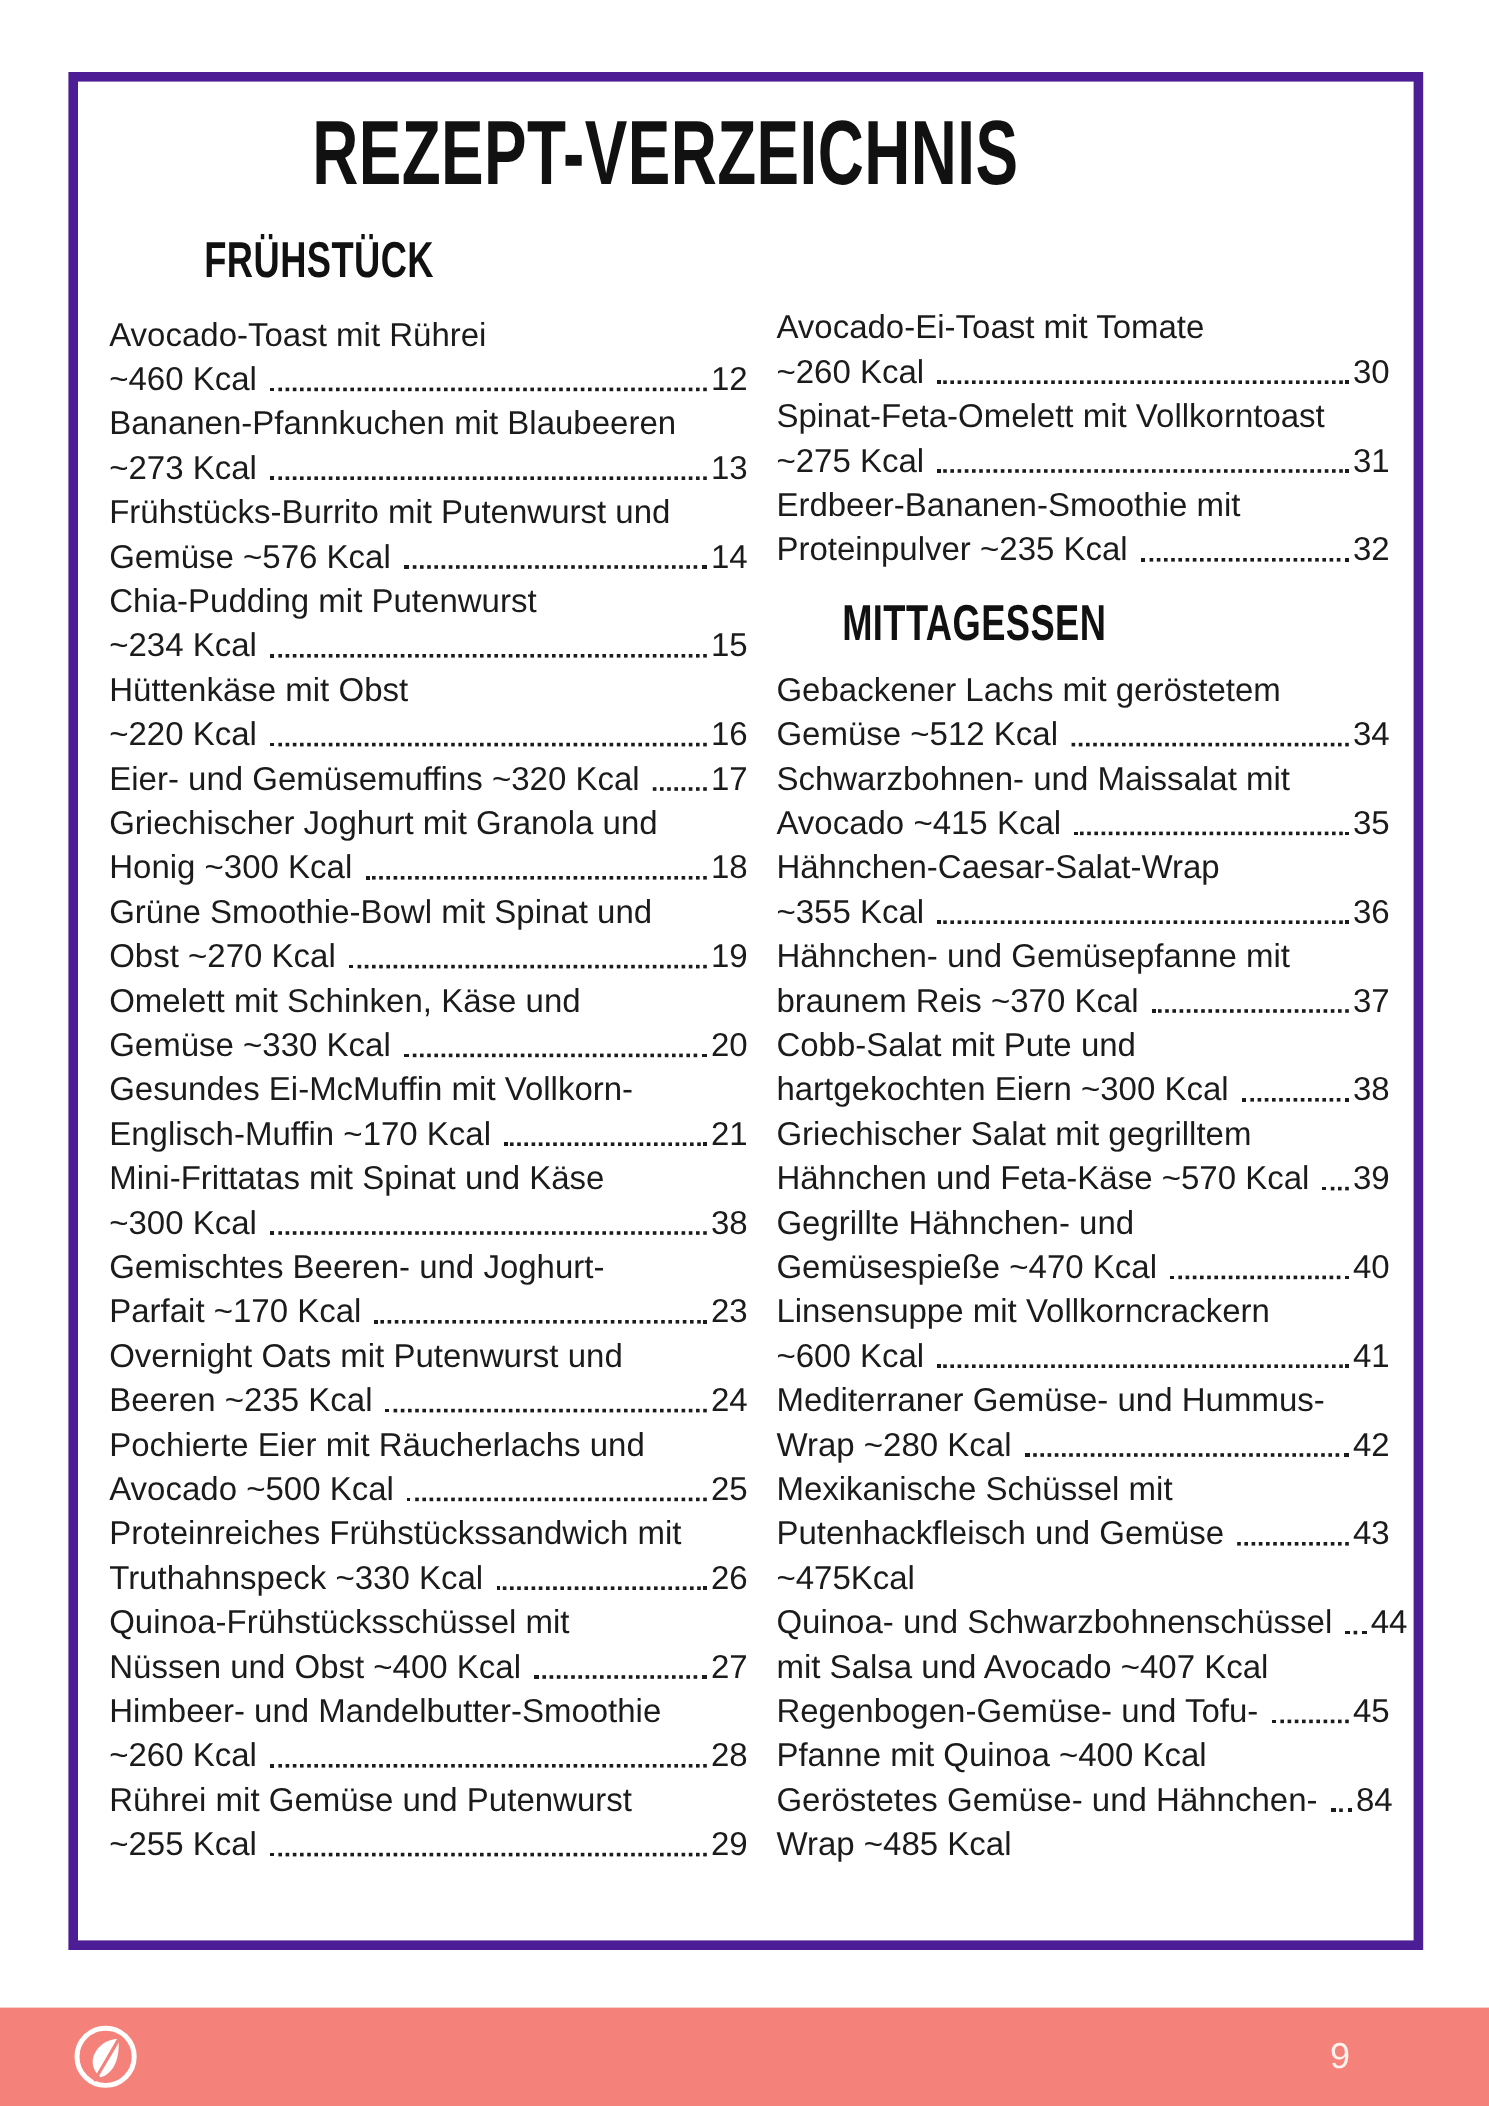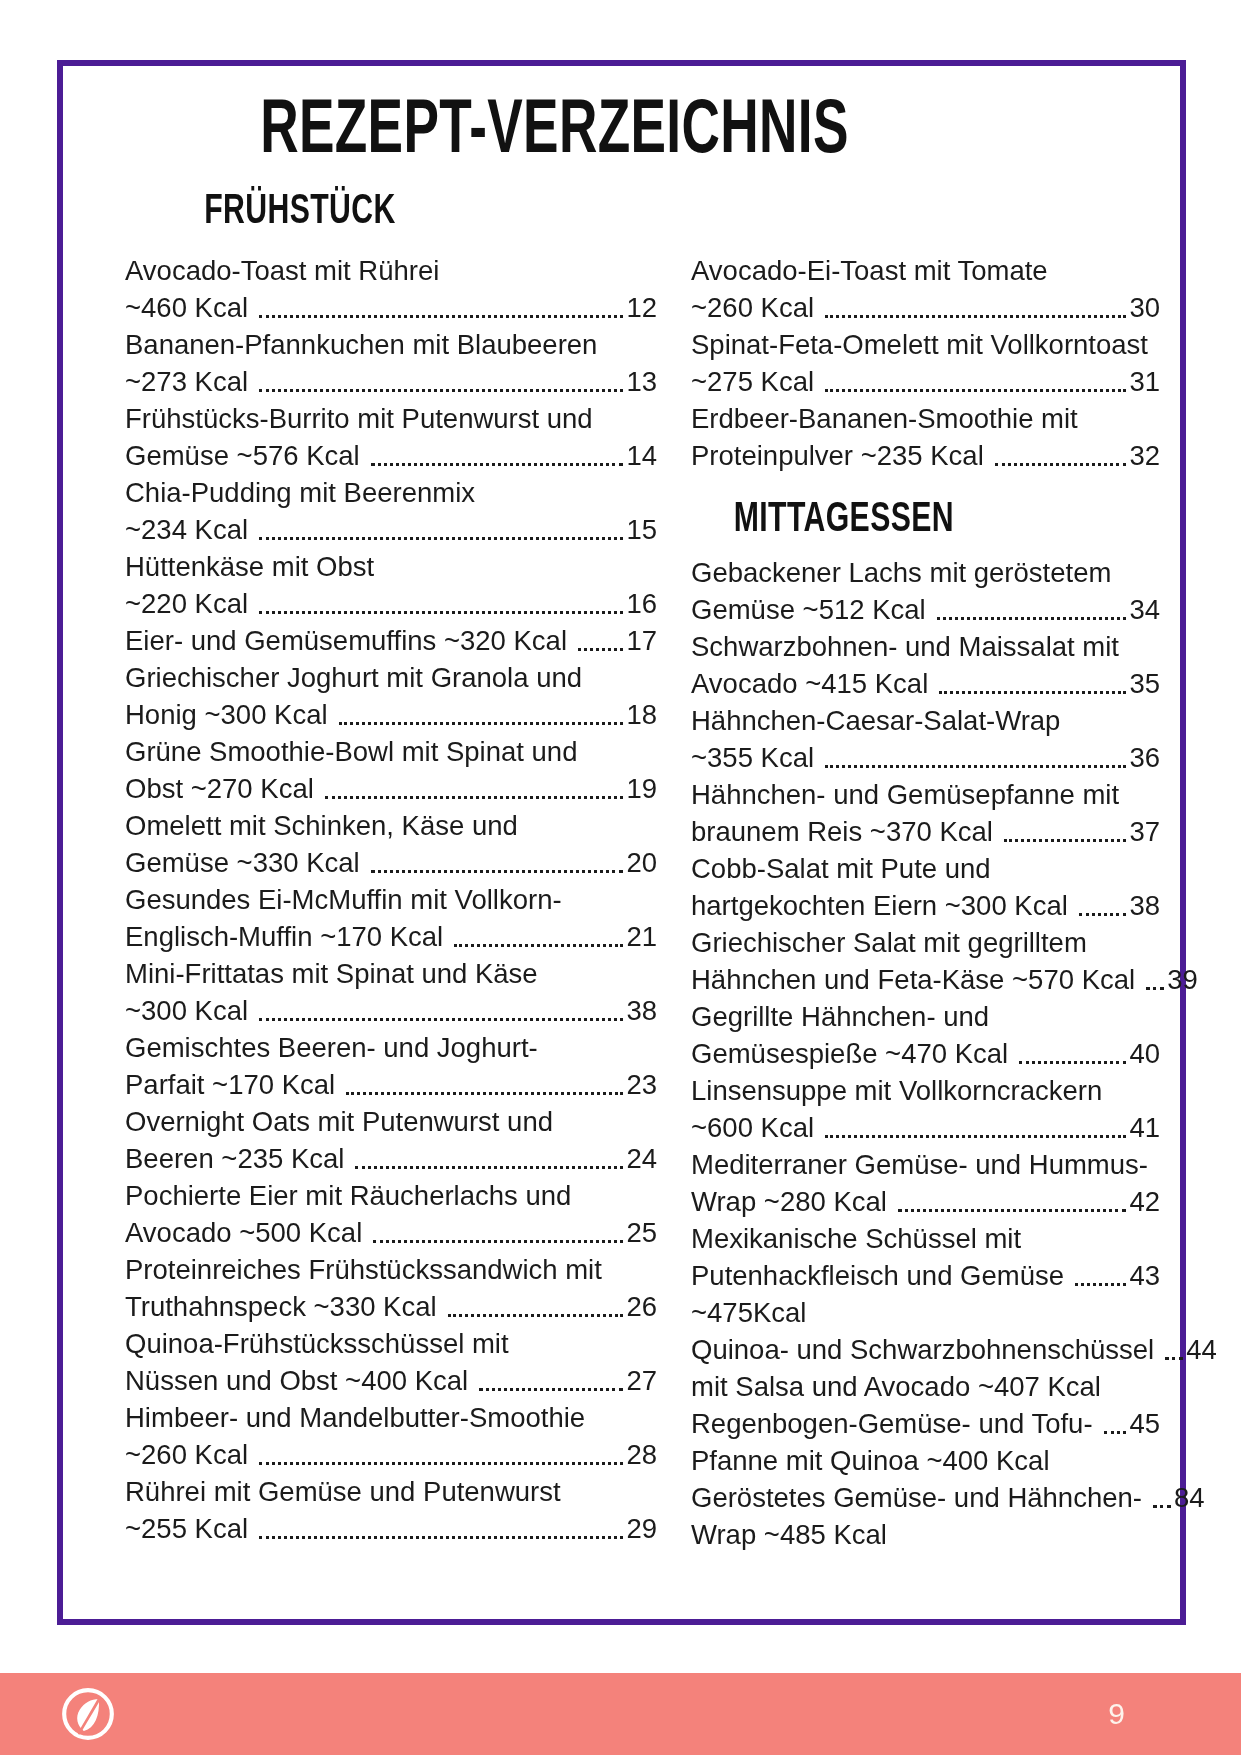--- a/index.html
+++ b/index.html
@@ -4,29 +4,29 @@
 <style>
   html,body{margin:0;padding:0;}
   body{
     width:1241px;height:1755px;position:relative;
     background:#ffffff;color:#1b1b1b;
     font-family:"Liberation Sans",sans-serif;
     overflow:hidden;
   }
   .frame{
     position:absolute;left:57px;top:60px;width:1129px;height:1565px;
-    border:6px solid #4c1d95;box-sizing:border-box;
+    border:8px solid #4c1d95;box-sizing:border-box;
     padding:8px 20px 0 26px;
   }
   .doc-title{
     margin:8px 0 0;text-align:center;padding-right:140px;
     font-size:76px;line-height:88px;font-weight:700;color:#111;
   }
   .doc-title span{display:inline-block;transform:scaleX(0.70);white-space:nowrap;letter-spacing:0.5px;}
-  .columns{display:flex;gap:34px;margin-top:16px;align-items:flex-start;margin-left:36px;}
+  .columns{display:flex;gap:24px;margin-top:16px;align-items:flex-end;}
   .column{min-width:0;}
   .column-0{flex:0 0 532px;}
   .column-1{flex:1 1 auto;padding-top:66px;box-sizing:border-box;}
   .section-heading{
     text-align:center;font-weight:700;font-size:42px;line-height:46px;
     margin:20px 0 14px;padding-right:182px;color:#111;
   }
   .column .section-heading:first-child{margin-top:0;margin-bottom:20px;}
   .section-heading span{display:inline-block;transform:scaleX(0.72);white-space:nowrap;letter-spacing:0.5px;}
   .toc-entry{margin:0;}
@@ -84,21 +84,21 @@
             <span class="entry-text">Frühstücks-Burrito mit Putenwurst und</span>
           </div>
           <div class="entry-line">
             <span class="entry-text">Gemüse ~576 Kcal</span>
             <span class="dot-leader"></span>
             <span class="page-num">14</span>
           </div>
         </div>
         <div class="toc-entry">
           <div class="entry-line">
-            <span class="entry-text">Chia-Pudding mit Beerenmix</span>
+            <span class="entry-text">Chia-Pudding mit Putenwurst</span>
           </div>
           <div class="entry-line">
             <span class="entry-text">~234 Kcal</span>
             <span class="dot-leader"></span>
             <span class="page-num">15</span>
           </div>
         </div>
         <div class="toc-entry">
           <div class="entry-line">
             <span class="entry-text">Hüttenkäse mit Obst</span>

